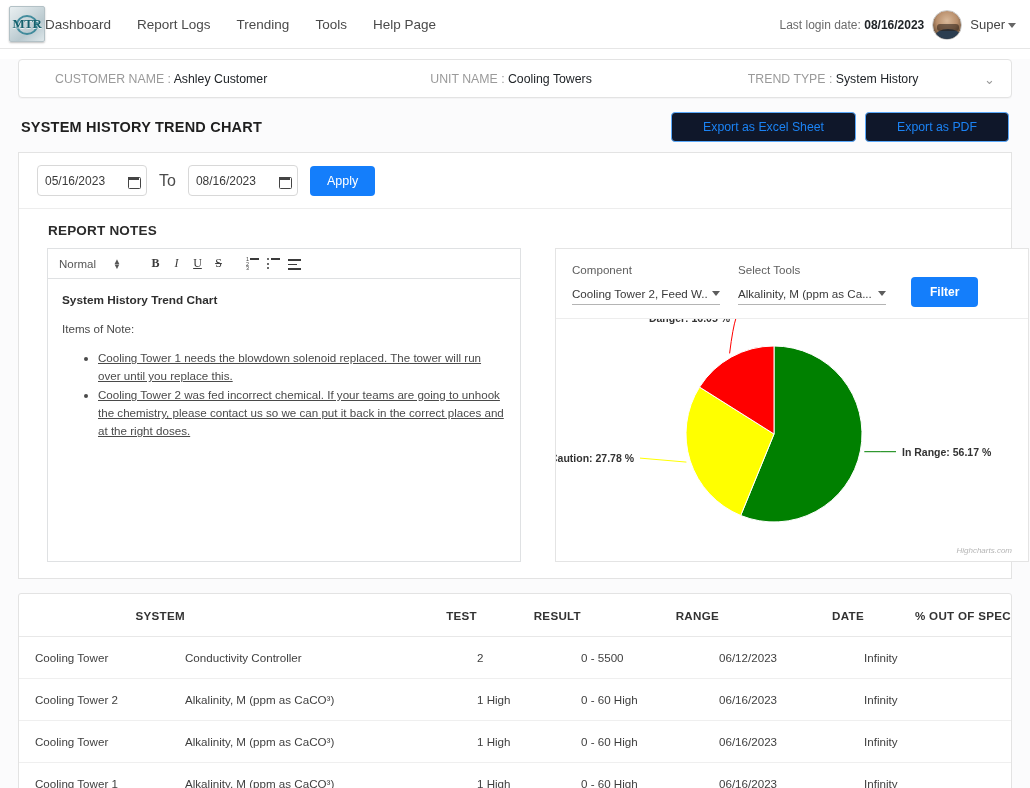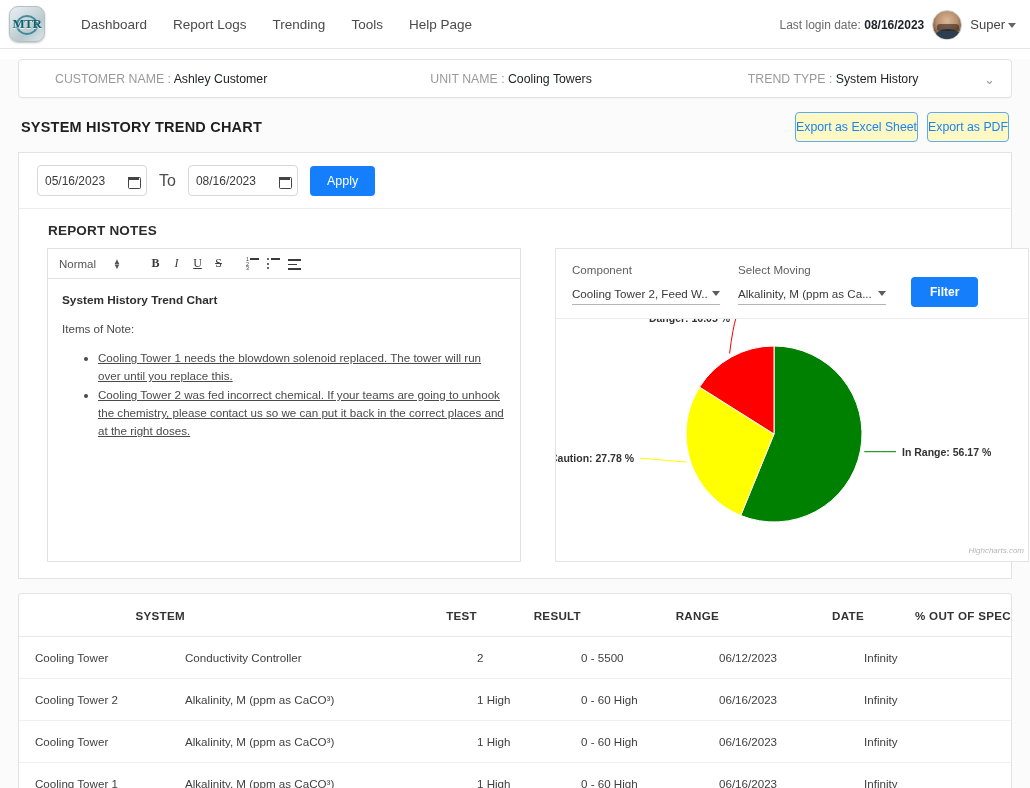--- a/index.html
+++ b/index.html
@@ -18,21 +18,21 @@
     height: 49px;
     background: #ffffff;
     border-bottom: 1px solid #e6e6e6;
     display: flex;
     align-items: center;
     padding: 0 14px 0 9px;
     position: relative;
   }
   .logo {
     width: 36px; height: 36px;
-    border-radius: 9px;
+    border-radius: 2px;
     background: linear-gradient(140deg,#e9eff1 0%,#cdd9dd 40%,#b9c9cf 65%,#dee7ea 100%);
     border: 1px solid #b3c1c6;
     box-shadow: 0 1px 2px rgba(0,0,0,.25);
     display: flex; align-items: center; justify-content: center;
     flex: 0 0 auto;
     position: relative;
     overflow: hidden;
   }
   .logo .ring {
     position: absolute;
@@ -47,21 +47,20 @@
     font-family: "Liberation Serif", serif;
     font-weight: bold;
     font-size: 13px;
     letter-spacing: -0.5px;
     color: #15616d;
     text-shadow: 0 1px 0 rgba(255,255,255,.7);
     z-index: 2;
   }
   .navlinks {
     display: flex; align-items: center;
-    margin-left: 36px;
     gap: 26px;
   }
   .navlink {
     font-size: 13.5px;
     color: #4a4a4a;
     text-decoration: none;
     cursor: pointer;
     white-space: nowrap;
   }
   .nav-right {
@@ -124,24 +123,24 @@
     padding: 14px 21px 10px 21px;
   }
   .pagetitle {
     font-size: 14.5px; font-weight: bold;
     letter-spacing: .2px; color: #1f1f1f;
   }
   .titlebtns { margin-left: auto; display: flex; gap: 9px; }
   .ghostbtn {
     border: 1px solid #5aa9fb;
     color: #1b83f5;
-    background: #fef9c3;
+    background: #0f172a;
     border-radius: 4px;
     font-size: 12.3px;
-    padding: 7px 0;
+    padding: 7px 31px;
     cursor: pointer;
     font-family: "Liberation Sans", sans-serif;
     white-space: nowrap;
   }
 
   .panel {
     margin: 0 18px;
     background: #fff;
     border: 1px solid #e3e3e3;
     border-top: none;
@@ -304,21 +303,21 @@
   .filterbtn {
     background: #147efb; border: none; color: #fff;
     border-radius: 4px; font-size: 12px;
     padding: 8px 19px; cursor: pointer; margin-left: 7px;
     font-family: "Liberation Sans", sans-serif;
     font-weight: bold;
     align-self: flex-end; margin-bottom: -2px;
   }
   .chartarea { position: relative; flex: 1; }
   .credit {
-    position: absolute; right: 4px; bottom: 6px;
+    position: absolute; right: 16px; bottom: 6px;
     font-size: 8px; color: #b5b5b5; font-style: italic;
   }
 
   
   .tablecard {
     margin: 14px 18px 10px 18px;
     background: #fff;
     border: 1px solid #e3e3e3;
     border-radius: 3px;
   }
@@ -459,21 +458,21 @@
         <div class="rightcard">
           <div class="filterbar">
             <div class="fgroup">
               <span class="flabel">Component</span>
               <div class="fselect">
                 <span class="fv">Cooling Tower 2, Feed W...</span>
                 <span class="sel-caret"></span>
               </div>
             </div>
             <div class="fgroup">
-              <span class="flabel">Select Moving</span>
+              <span class="flabel">Select Tools</span>
               <div class="fselect">
                 <span class="fv">Alkalinity, M (ppm as Ca...</span>
                 <span class="sel-caret"></span>
               </div>
             </div>
             <button class="filterbtn">Filter</button>
           </div>
 
           <div class="chartarea">
             <svg id="pie-svg" width="472" height="235" viewBox="0 0 472 235" style="display:block">

